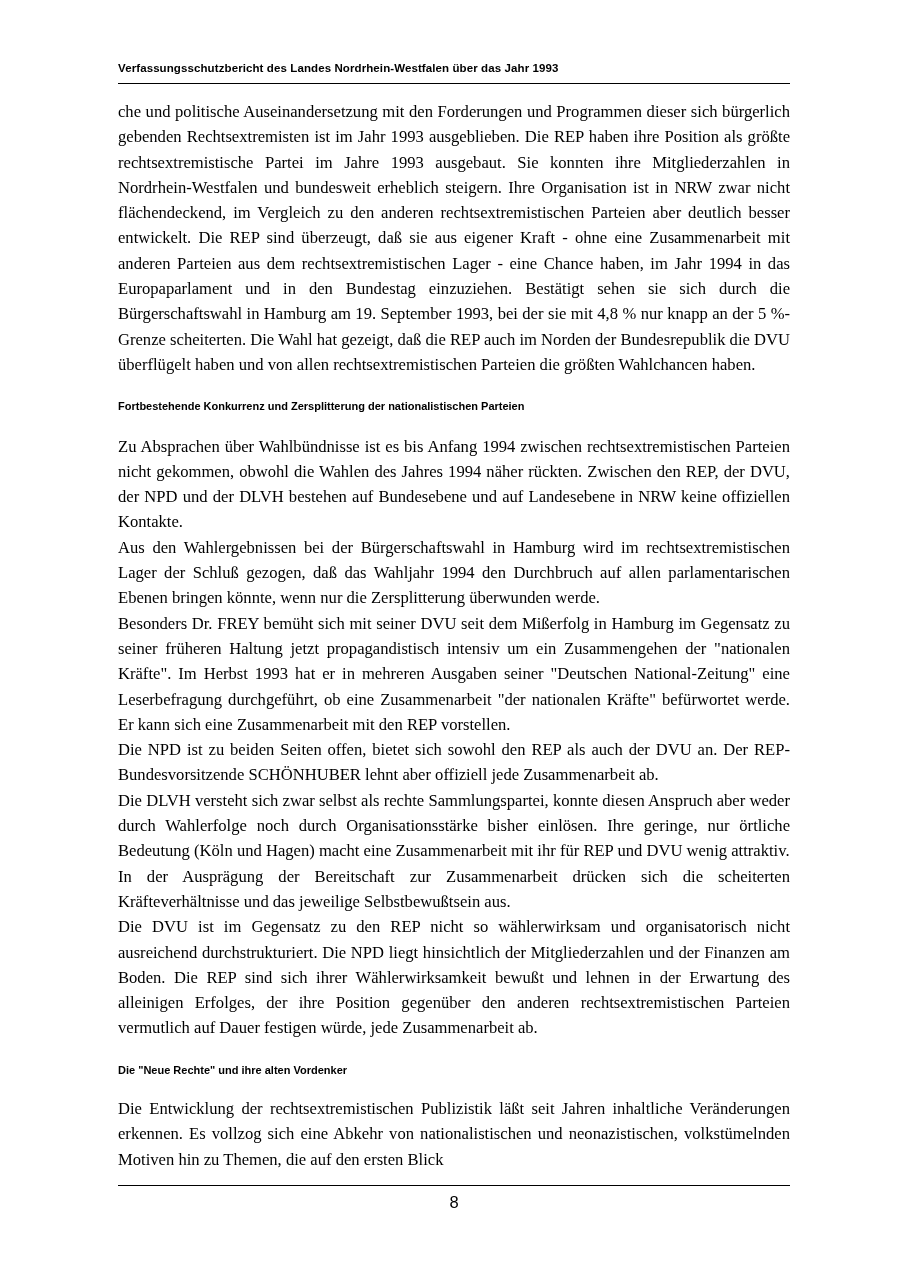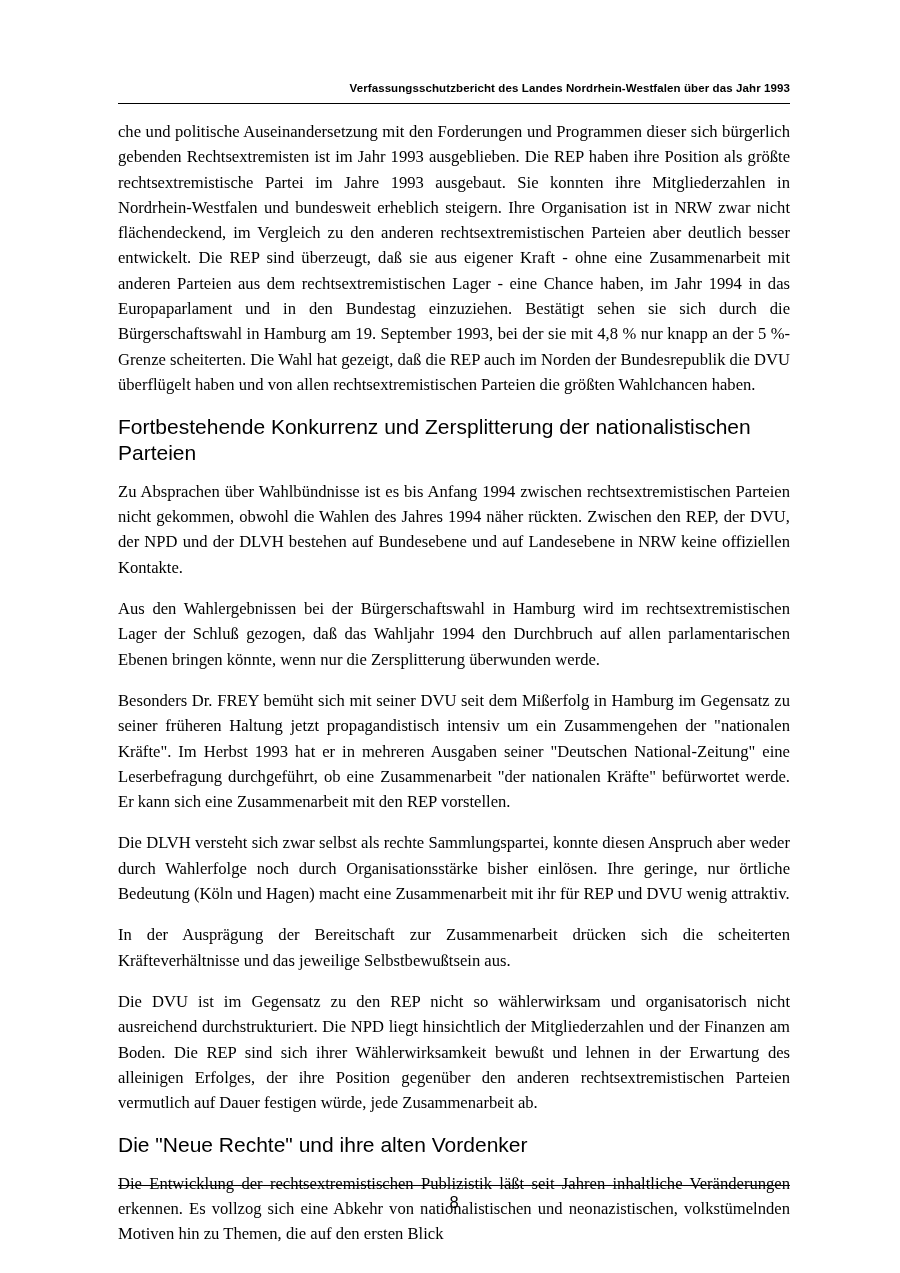--- a/index.html
+++ b/index.html
@@ -22,22 +22,22 @@
     padding: 0;
     background: #ffffff;
   }
   .content {
     position: absolute;
     left: 118px;
     top: 0;
     width: 672px;
   }
   .header {
-    padding-top: 82px;
-    text-align: right;
+    padding-top: 62px;
+    text-align: left;
   }
   .header-title {
     font-size: 11.5px;
     font-weight: bold;
     letter-spacing: 0.1px;
     color: #000;
   }
   .header-rule {
     margin-top: 9px;
     border-top: 1px solid #000;
@@ -49,26 +49,26 @@
     line-height: 25.3px;
     text-align: left;
   }
   .para {
     margin: 0;
     text-align: justify;
     text-justify: inter-word;
     font-family: Liberation Serif, serif;
   }
   .para + .para {
-    margin-top: 16px;
+    margin-top: 0;
   }
   h2.subhead {
-    font-size: 21px;
+    font-size: 11px;
     line-height: 25.3px;
-    font-weight: normal;
+    font-weight: bold;
     margin: 17px 0 14px 0;
     text-align: left;
   }
   h2.subhead.tight {
     margin-bottom: 13px;
   }
   .footer {
     position: absolute;
     left: 118px;
     top: 1185px;
@@ -101,20 +101,21 @@
       <p class="para">che und politische Auseinandersetzung mit den Forderungen und Programmen dieser sich bürgerlich gebenden Rechtsextremisten ist im Jahr 1993 ausgeblieben. Die REP haben ihre Position als größte rechtsextremistische Partei im Jahre 1993 ausgebaut. Sie konnten ihre Mitgliederzahlen in Nordrhein-Westfalen und bundesweit erheblich steigern. Ihre Organisation ist in NRW zwar nicht flächendeckend, im Vergleich zu den anderen rechtsextremistischen Parteien aber deutlich besser entwickelt. Die REP sind überzeugt, daß sie aus eigener Kraft - ohne eine Zusammenarbeit mit anderen Parteien aus dem rechtsextremistischen Lager - eine Chance haben, im Jahr 1994 in das Europaparlament und in den Bundestag einzuziehen. Bestätigt sehen sie sich durch die Bürgerschaftswahl in Hamburg am 19. September 1993, bei der sie mit 4,8 % nur knapp an der 5 %-Grenze scheiterten. Die Wahl hat gezeigt, daß die REP auch im Norden der Bundesrepublik die DVU überflügelt haben und von allen rechtsextremistischen Parteien die größten Wahlchancen haben.</p>
 
       <h2 class="subhead">Fortbestehende Konkurrenz und Zersplitterung der nationalistischen Parteien</h2>
 
       <p class="para">Zu Absprachen über Wahlbündnisse ist es bis Anfang 1994 zwischen rechtsextremistischen Parteien nicht gekommen, obwohl die Wahlen des Jahres 1994 näher rückten. Zwischen den REP, der DVU, der NPD und der DLVH bestehen auf Bundesebene und auf Landesebene in NRW keine offiziellen Kontakte.</p>
 
       <p class="para">Aus den Wahlergebnissen bei der Bürgerschaftswahl in Hamburg wird im rechtsextremistischen Lager der Schluß gezogen, daß das Wahljahr 1994 den Durchbruch auf allen parlamentarischen Ebenen bringen könnte, wenn nur die Zersplitterung überwunden werde.</p>
 
       <p class="para">Besonders Dr. FREY bemüht sich mit seiner DVU seit dem Mißerfolg in Hamburg im Gegensatz zu seiner früheren Haltung jetzt propagandistisch intensiv um ein Zusammengehen der "nationalen Kräfte". Im Herbst 1993 hat er in mehreren Ausgaben seiner "Deutschen National-Zeitung" eine Leserbefragung durchgeführt, ob eine Zusammenarbeit "der nationalen Kräfte" befürwortet werde. Er kann sich eine Zusammenarbeit mit den REP vorstellen.</p>
 
+      <p class="para">Die NPD ist zu beiden Seiten offen, bietet sich sowohl den REP als auch der DVU an. Der REP-Bundesvorsitzende SCHÖNHUBER lehnt aber offiziell jede Zusammenarbeit ab.</p>
 
       <p class="para">Die DLVH versteht sich zwar selbst als rechte Sammlungspartei, konnte diesen Anspruch aber weder durch Wahlerfolge noch durch Organisationsstärke bisher einlösen. Ihre geringe, nur örtliche Bedeutung (Köln und Hagen) macht eine Zusammenarbeit mit ihr für REP und DVU wenig attraktiv.</p>
 
       <p class="para">In der Ausprägung der Bereitschaft zur Zusammenarbeit drücken sich die scheiterten Kräfteverhältnisse und das jeweilige Selbstbewußtsein aus.</p>
 
       <p class="para">Die DVU ist im Gegensatz zu den REP nicht so wählerwirksam und organisatorisch nicht ausreichend durchstrukturiert. Die NPD liegt hinsichtlich der Mitgliederzahlen und der Finanzen am Boden. Die REP sind sich ihrer Wählerwirksamkeit bewußt und lehnen in der Erwartung des alleinigen Erfolges, der ihre Position gegenüber den anderen rechtsextremistischen Parteien vermutlich auf Dauer festigen würde, jede Zusammenarbeit ab.</p>
 
       <h2 class="subhead tight">Die "Neue Rechte" und ihre alten Vordenker</h2>
 
       <p class="para">Die Entwicklung der rechtsextremistischen Publizistik läßt seit Jahren inhaltliche Veränderungen erkennen. Es vollzog sich eine Abkehr von nationalistischen und neonazistischen, volkstümelnden Motiven hin zu Themen, die auf den ersten Blick</p>

